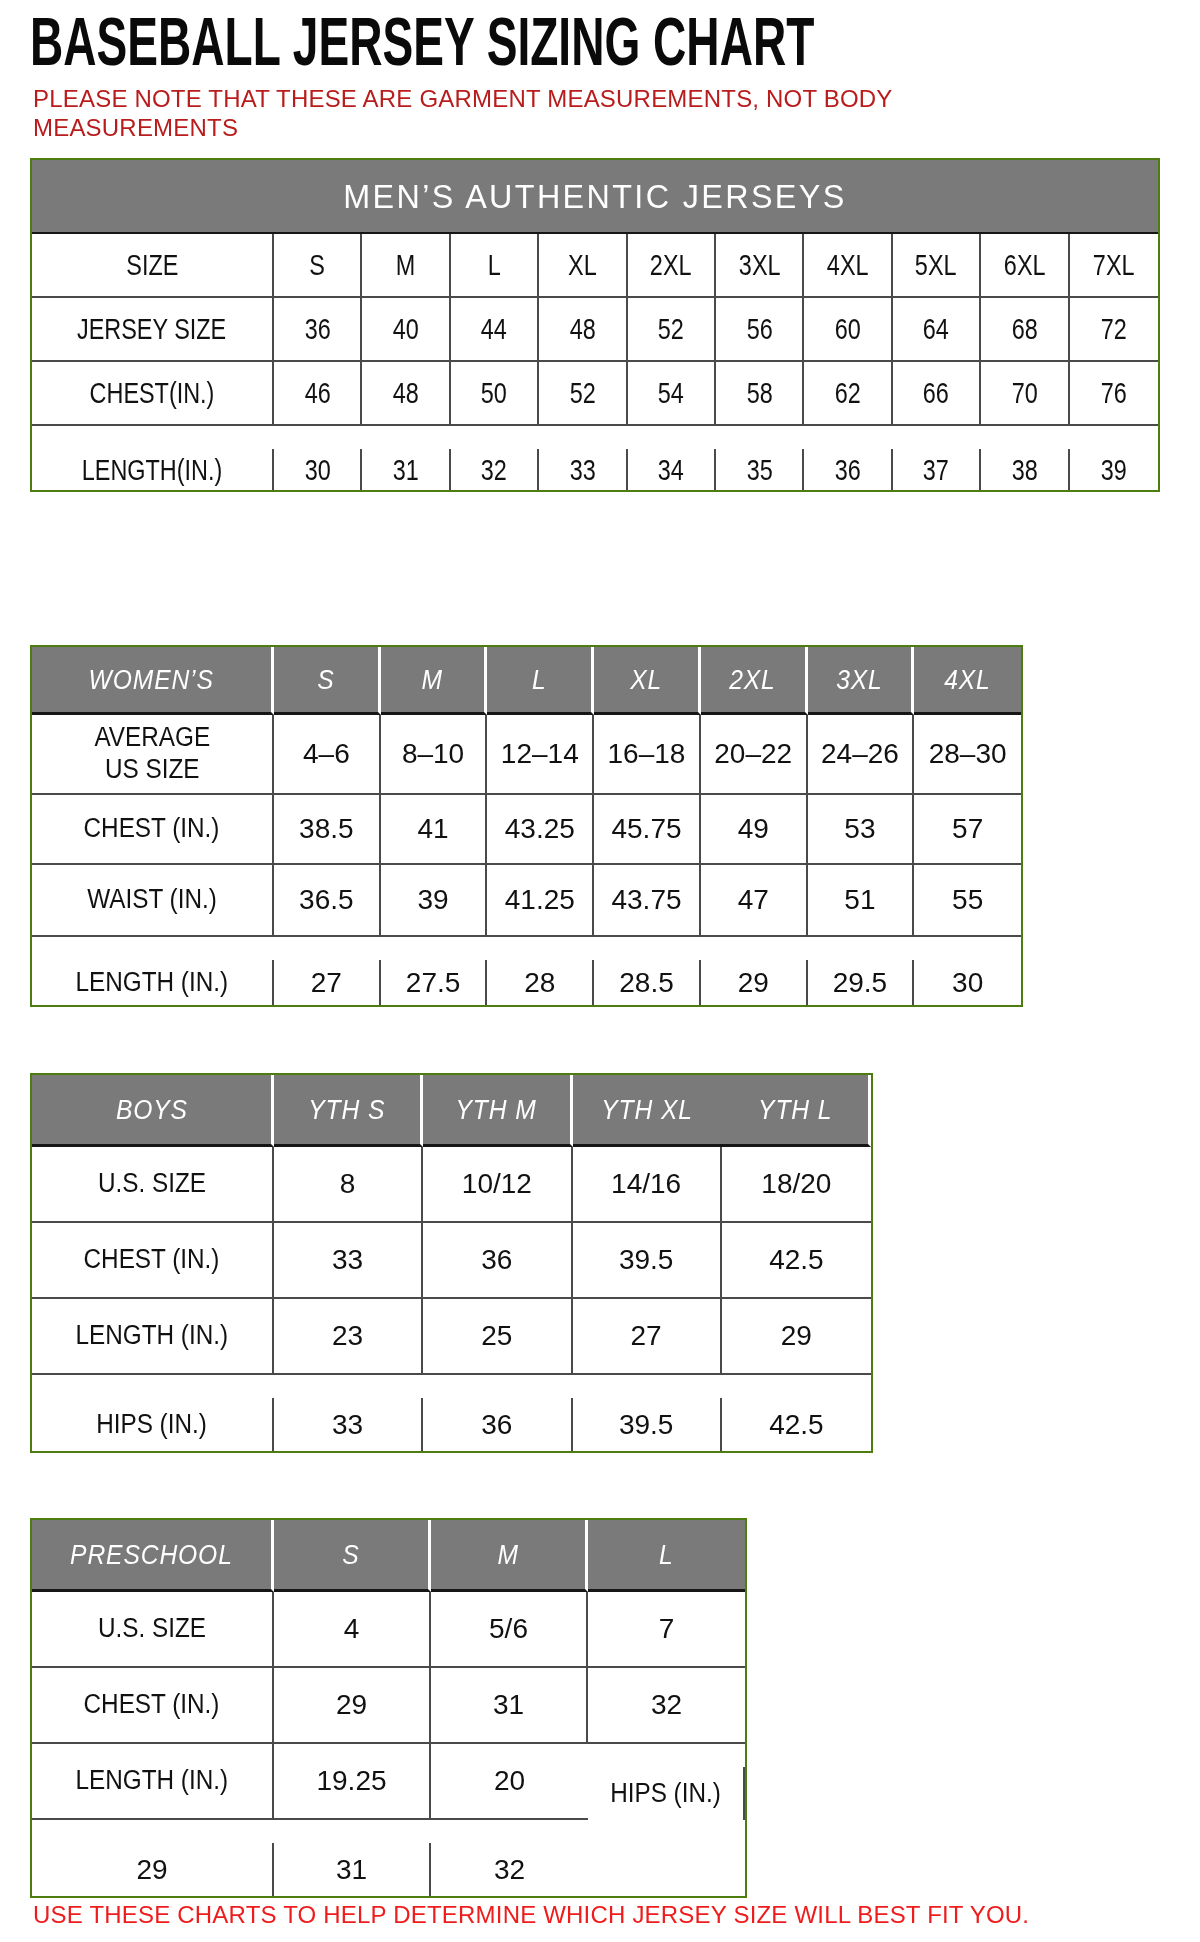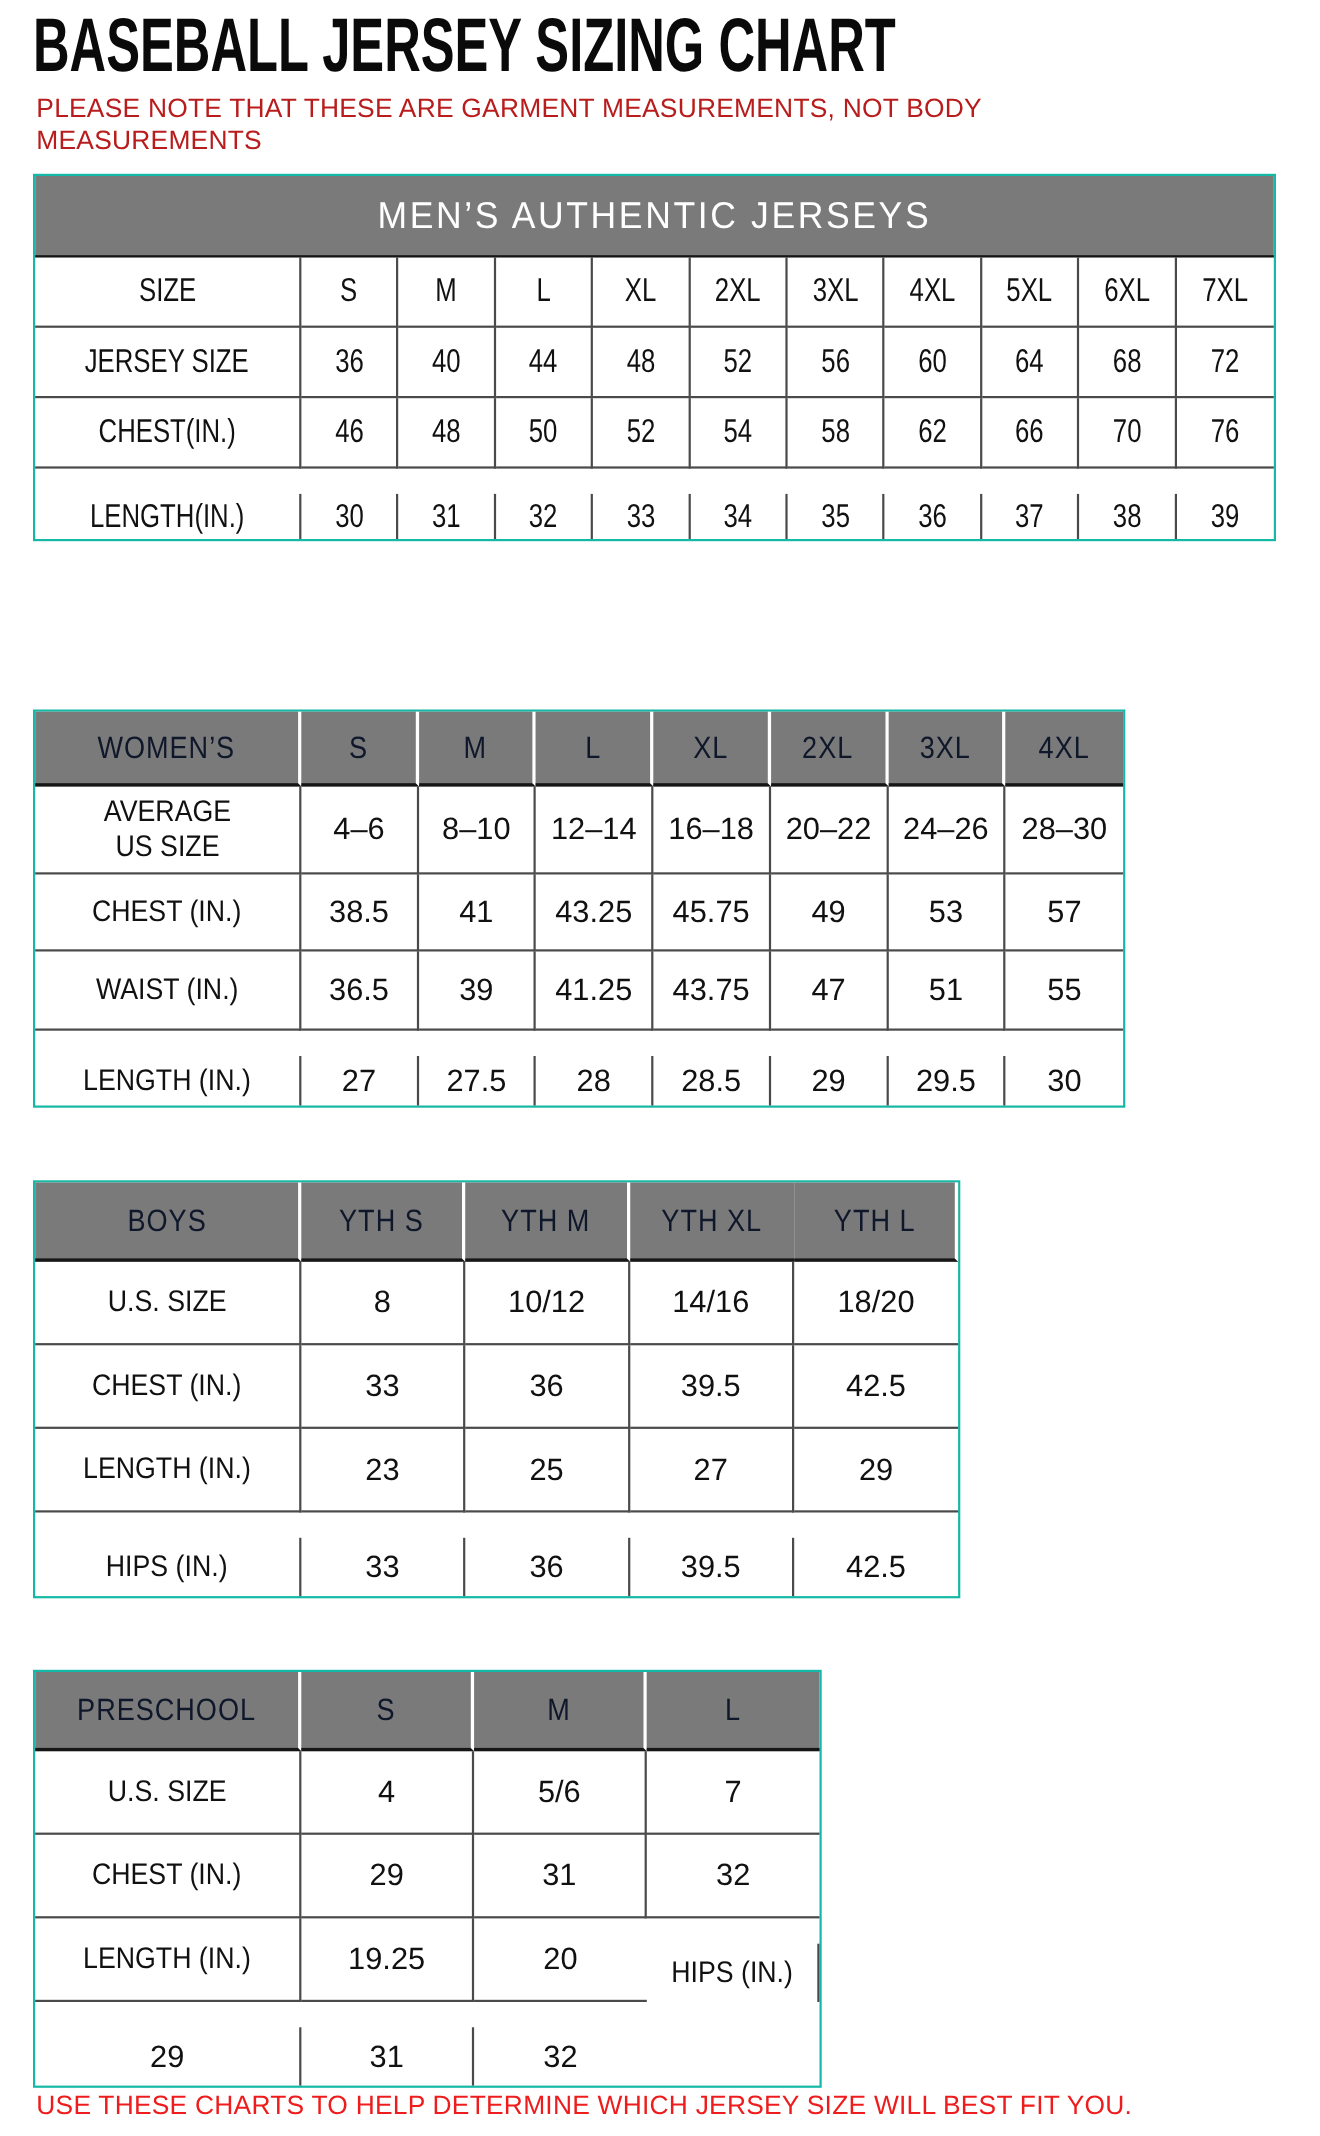--- a/index.html
+++ b/index.html
@@ -18,33 +18,33 @@
     position:absolute;left:33px;top:84px;
     font-size:24px;line-height:29px;color:#b91c1c;
     white-space:pre-line;letter-spacing:0.2px;
   }
   .footer{
     position:absolute;left:33px;top:1901px;
     font-size:24px;color:#ee1c1c;letter-spacing:0.2px;white-space:nowrap;
   }
   .sizing-table{
     position:absolute;left:30px;display:grid;
-    border:2px solid #14b8a6;box-sizing:border-box;background:#ffffff;
+    border:2px solid #4d7c0f;box-sizing:border-box;background:#ffffff;
   }
   .cell{
     display:flex;align-items:center;justify-content:center;
     border-right:2px solid #4a4a4a;border-bottom:2px solid #4a4a4a;
     font-size:28px;box-sizing:border-box;
   }
   .cell span{display:inline-block;text-align:center;line-height:1.18;}
   .cell.lc{border-right:none;}
   .cell.lr{border-bottom:none;margin-top:23px;}
   .cell.head{
-    background:#7a7a7a;color:#0f172a;
-    border-right:3px solid #ffffff;border-bottom:3px solid #161616;
+    background:#7a7a7a;color:#ffffff;
+    border-right:3px solid #ffffff;border-bottom:3px solid #161616;font-style:italic;
   }
   .cell.head.lc{border-right:none;}
   .cell.head span{transform:scaleX(0.88);font-size:28px;letter-spacing:1px;white-space:nowrap;}
   .cell.lbl span{transform:scaleX(0.9);font-size:27px;white-space:pre-line;}
   .banner{
     grid-column:1/-1;display:flex;align-items:center;justify-content:center;
     background:#7a7a7a;color:#ffffff;border-bottom:2px solid #161616;
   }
   .banner span{font-size:34px;letter-spacing:2.5px;transform:scaleX(0.95);white-space:nowrap;}
 

